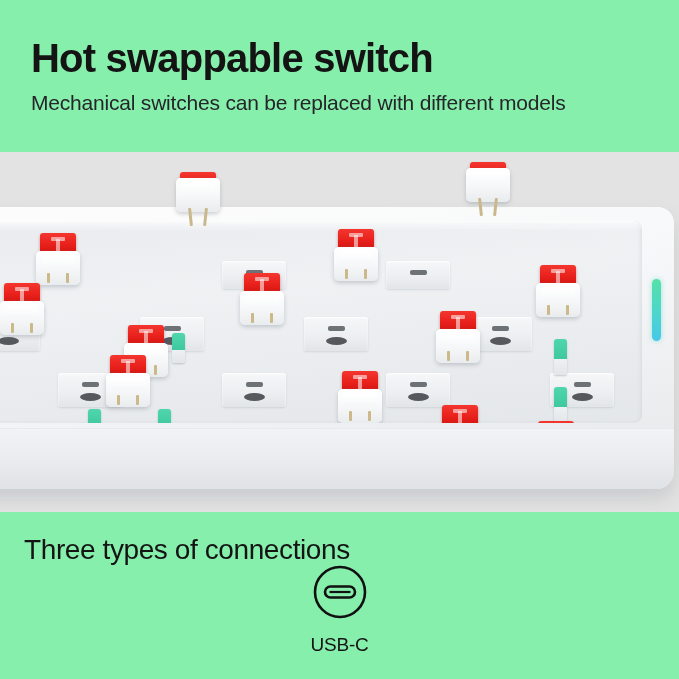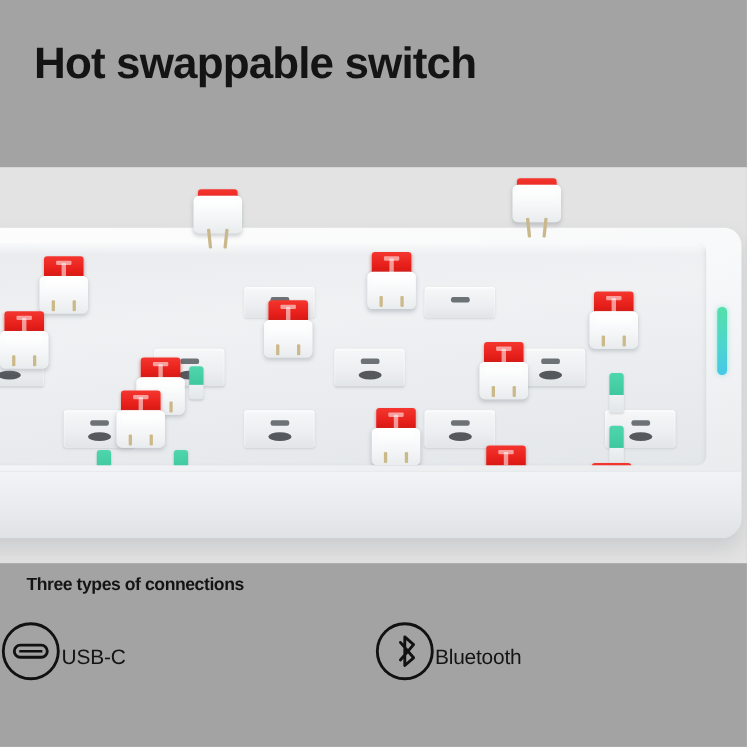--- a/index.html
+++ b/index.html
@@ -6,21 +6,21 @@
   * { margin:0; padding:0; box-sizing:border-box; }
   html,body{
     width:679px; height:679px;
     font-family:"Liberation Sans","DejaVu Sans",sans-serif;
     background:#e3e3e3;
     overflow:hidden;
   }
   #page{
     position:relative;
     width:679px; height:679px;
-    background:#a3a3a3;
+    background:#86efac;
   }
 
   
   .top-text{ position:absolute; left:0; top:0; width:679px; height:155px; }
   .headline{
     position:absolute; left:31px; top:38px;
     font-size:40px; font-weight:bold; color:#141414;
     letter-spacing:-0.8px;
     font-stretch:condensed;
     line-height:1;
@@ -138,45 +138,46 @@
   }
   .sw.float .pinwire.l{ left:13px; transform:rotate(-6deg); }
   .sw.float .pinwire.r{ right:13px; transform:rotate(6deg); }
   .sw.float .stem{ top:14px; }
   .sw.float .cross-v{ top:20px; }
   .sw.float .cross-h{ margin-top:5px; }
 
   
   .conn{ position:absolute; left:0; top:512px; width:679px; height:167px; }
   .conn-title{
-    position:absolute; left:24px; top:12px;
-    font-size:16px; font-weight:bold; color:#141414;
+    position:absolute; left:24px; top:24px;
+    font-size:28px; font-weight:normal; color:#141414;
     letter-spacing:-0.4px; line-height:1; white-space:nowrap;
   }
   .conn-row{
     position:absolute; left:0; top:52px; width:679px; height:110px;
     display:flex; align-items:flex-start;
   }
   .conn-item{
-    flex:1 1 0; display:flex; flex-direction:row;
+    flex:1 1 0; display:flex; flex-direction:column;
     align-items:center; justify-content:flex-start;
   }
   .conn-icon{ width:56px; height:56px; display:block; }
   .conn-label{
     margin-top:14px; font-size:19px; font-weight:400; color:#141414;
     letter-spacing:-0.2px; white-space:nowrap;
   }
 </style>
 </head>
 <body>
 
 <div id="page">
 
   <div class="top-text">
     <div class="headline">Hot swappable switch</div>
+    <div class="subhead">Mechanical switches can be replaced with different models</div>
   </div>
 
   <div class="photo">
 
     <div class="kb-case">
       <div class="kb-bezel">
         <div class="kb-highlight"></div>
 
         <div class="socket" style="left:18px;  top:96px;  width:64px; height:34px;">
             <span class="pin-a"></span>
@@ -349,24 +350,17 @@
       <div class="conn-item">
         <svg class="conn-icon" viewBox="0 0 56 56">
           <circle cx="28" cy="28" r="25" fill="none" stroke="#111" stroke-width="2.6"></circle>
           <rect x="13" y="22.5" width="30" height="11" rx="5.5" ry="5.5" fill="none" stroke="#111" stroke-width="2.6"></rect>
           <line x1="17.5" y1="28" x2="38.5" y2="28" stroke="#111" stroke-width="2.2"></line>
         </svg>
         <div class="conn-label">USB-C</div>
       </div>
 
 
-      <div class="conn-item">
-        <svg class="conn-icon" viewBox="0 0 56 56">
-          <circle cx="28" cy="28" r="25" fill="none" stroke="#111" stroke-width="2.6"></circle>
-          <path d="M24 20 L36 34 L28 41 L28 15 L36 22 L24 36" fill="none" stroke="#111" stroke-width="2.6" stroke-linecap="round" stroke-linejoin="round"></path>
-        </svg>
-        <div class="conn-label">Bluetooth</div>
-      </div>
 
     </div>
   </div>
 
 </div>
 
 </body></html>

